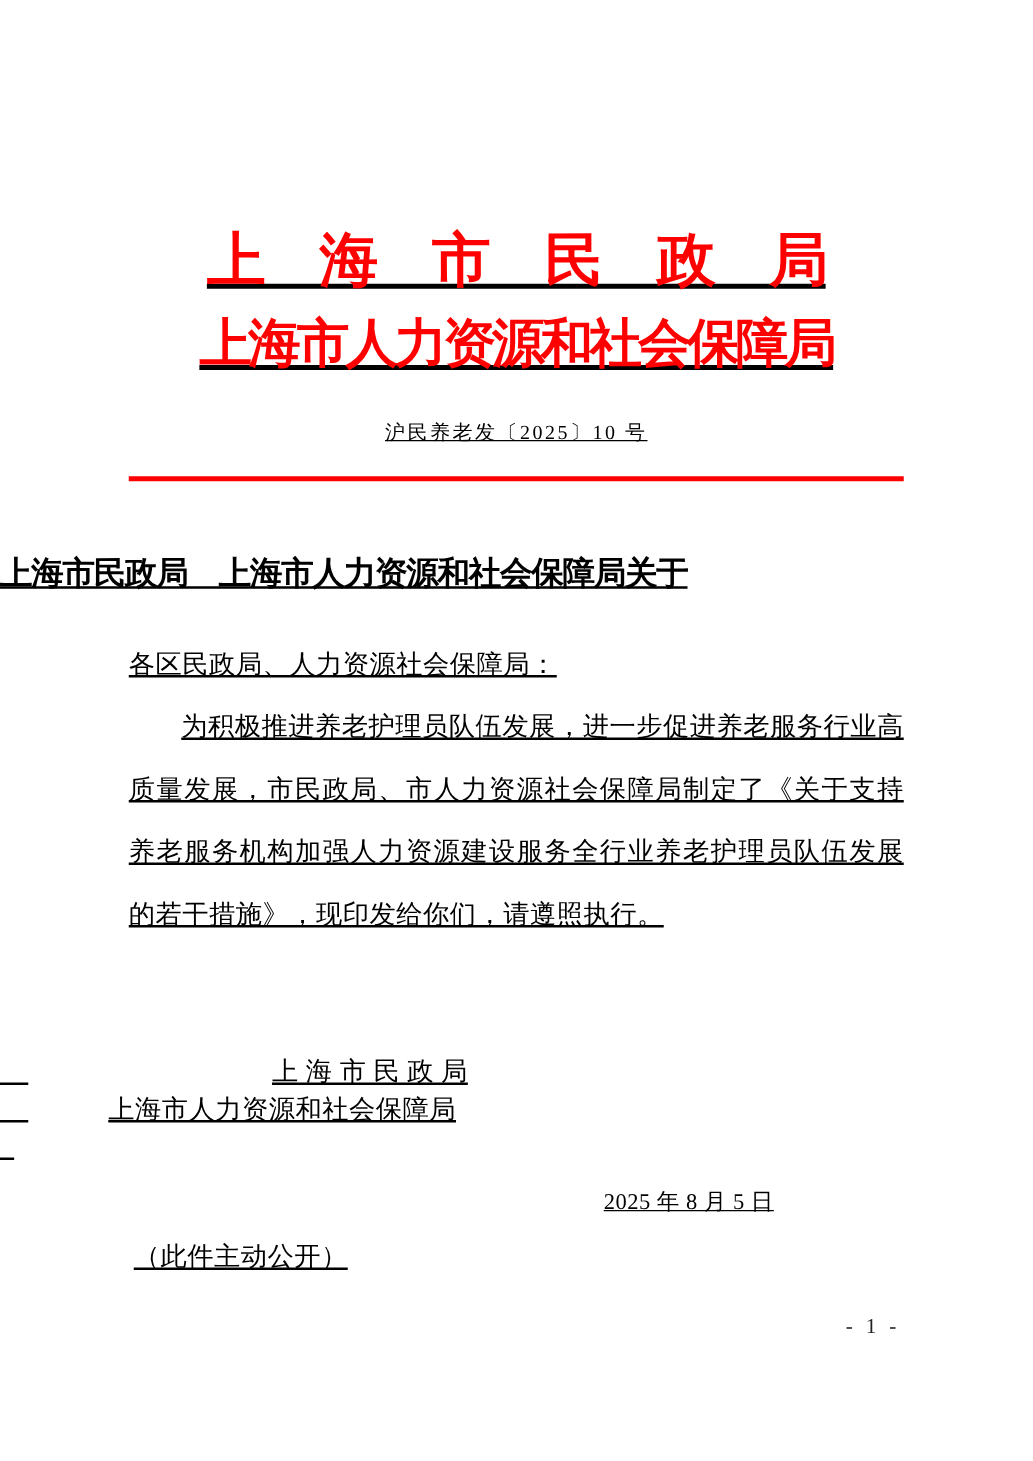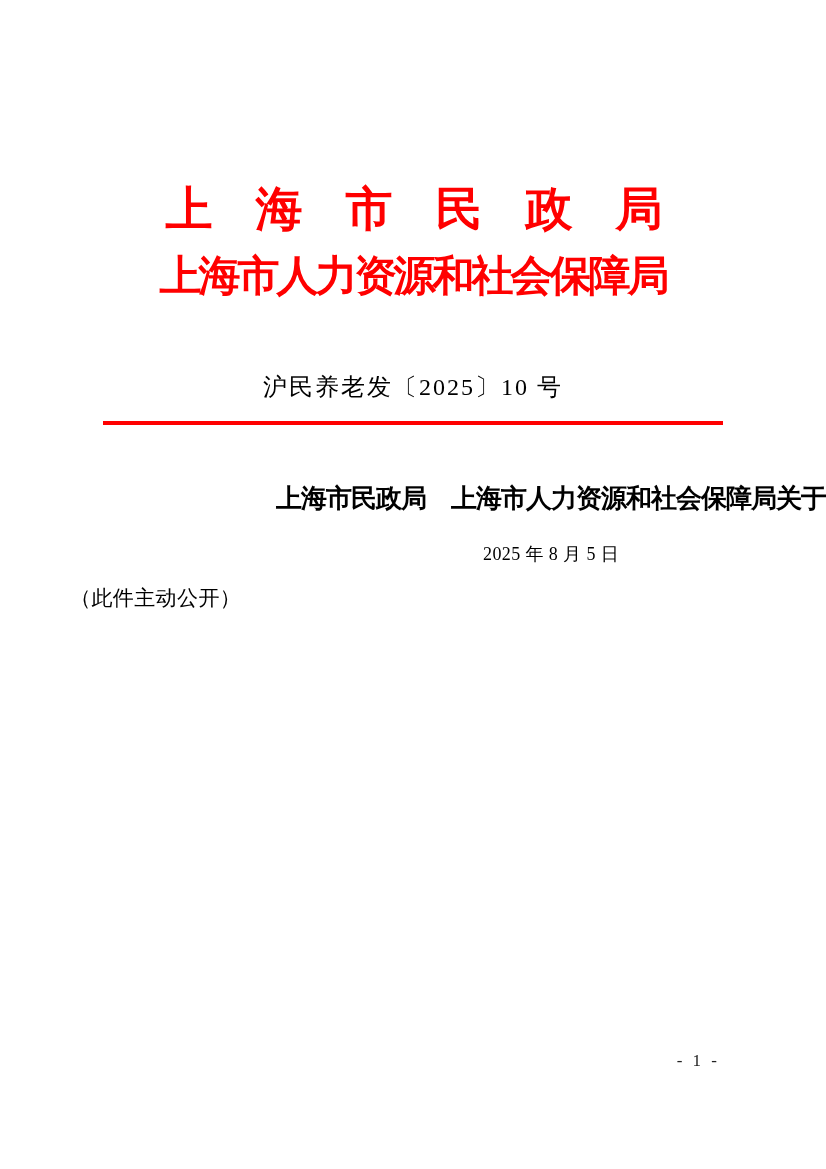--- a/index.html
+++ b/index.html
@@ -5,44 +5,45 @@
   html, body { margin: 0; padding: 0; background: #ffffff; }
   .page {
     position: relative;
     width: 826px;
     height: 1169px;
     margin: 0 auto;
     background: #ffffff;
     overflow: hidden;
     font-family: "Liberation Serif", "DejaVu Serif", serif;
     color: #000000;
+    text-decoration: underline;
   }
   
   .red-head { padding-top: 183px; text-align: center; font-weight: bold; }
   .agency1 {
     font-size: 47px; line-height: 52px; letter-spacing: -2px;
     color: #ff0000; white-space: pre;
   }
   .agency2 {
     font-size: 42px; line-height: 46px; margin-top: 18px; letter-spacing: -3px;
     color: #ff0000;
   }
   
   .doc-number {
-    margin-top: 76px; text-align: center;
-    font-size: 24px; line-height: 24px; letter-spacing: 2px;
+    margin-top: 36px; text-align: center;
+    font-size: 16px; line-height: 24px; letter-spacing: 2px;
   }
   
   .red-rule {
     width: 620px; height: 4px; background: #ff0000;
     margin: 22px auto 0 auto;
   }
   
   .doc-title {
-    margin: 48px 0 0 0; text-align: right;
+    margin: 48px 0 0 0; text-align: left;
     font-size: 26px; line-height: 52px; font-weight: bold; letter-spacing: -1px;
   }
   .doc-title span { display: block; }
   
   .body-block {
     width: 620px; margin: 21px 0 0 103px;
     font-size: 21px; line-height: 50px; letter-spacing: 0.4px;
   }
   .salutation { margin: 0; }
   .paragraph {
@@ -53,21 +54,21 @@
     margin-top: 56px; font-size: 21px; line-height: 30px;
     letter-spacing: 0.4px; white-space: pre;
   }
   .sig-left { margin-left: 195px; }
   .sig-right { margin-left: 64px; }
   .date-line {
     margin: 14px 0 0 483px; font-size: 18px; line-height: 30px;
     letter-spacing: 0.4px; white-space: pre;
   }
   .disclosure {
-    margin: 14px 0 0 70px; font-size: 21px; line-height: 30px;
+    margin: 14px 0 0 107px; font-size: 21px; line-height: 30px;
     letter-spacing: 0.4px;
   }
   
   .page-number {
     position: absolute; top: 1051px; right: 106px;
     font-size: 17px; letter-spacing: 3px; color: #222222; white-space: pre;
   }
 </style>
 </head>
 <body>
@@ -80,21 +81,29 @@
   </div>
 
   <div class="doc-number">沪民养老发〔2025〕10 号</div>
 
   <div class="red-rule"></div>
 
   <h1 class="doc-title">
     <span>上海市民政局　上海市人力资源和社会保障局关于</span>
   </h1>
 
+  <div class="body-block">
+    <p class="salutation">各区民政局、人力资源社会保障局：</p>
+    <p class="paragraph">为积极推进养老护理员队伍发展，进一步促进养老服务行业高质量发展，市民政局、市人力资源社会保障局制定了《关于支持养老服务机构加强人力资源建设服务全行业养老护理员队伍发展的若干措施》，现印发给你们，请遵照执行。</p>
+  </div>
 
+  <div class="sig-row">
+    <span class="sig-left">上 海 市 民 政 局</span>
+    <span class="sig-right">上海市人力资源和社会保障局</span>
+  </div>
 
   <div class="date-line">2025 年 8 月 5 日</div>
 
   <div class="disclosure">（此件主动公开）</div>
 
   <div class="page-number">- 1 -</div>
 
 </div>
 
 </body></html>

